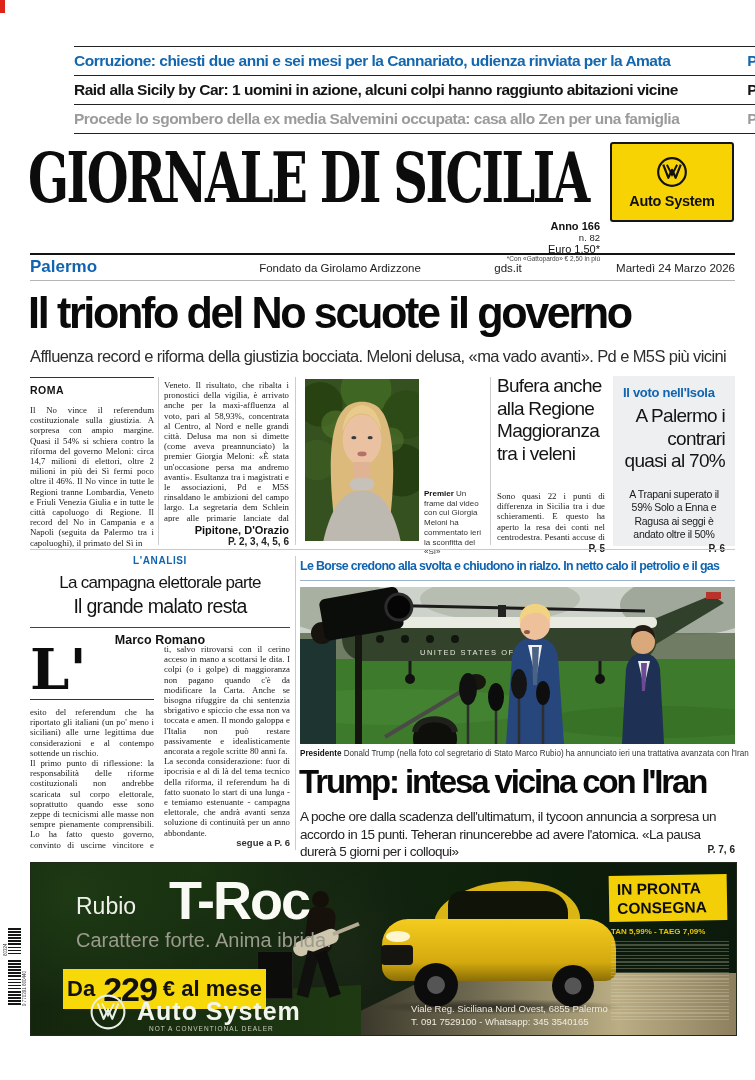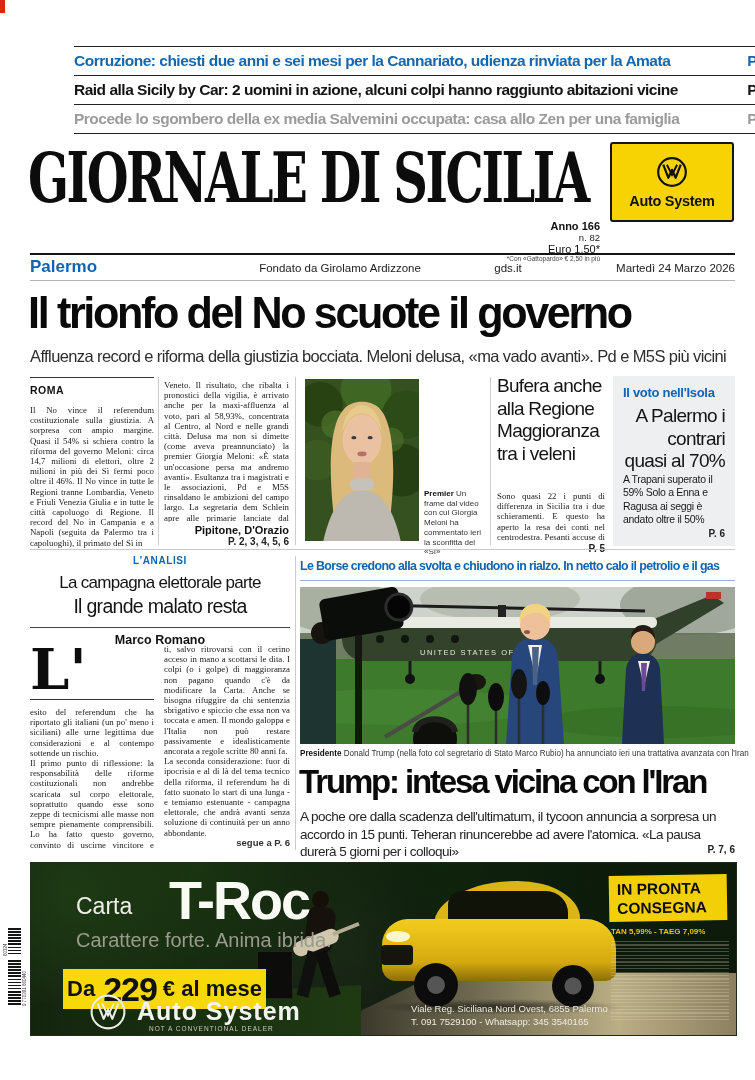--- a/index.html
+++ b/index.html
@@ -46,21 +46,21 @@
   <div class="abs barcode" style="left:8px;top:960px;width:13px;height:46px;"></div>
   <div class="abs" style="left:22px;top:1006px;transform:rotate(-90deg);transform-origin:top left;font-size:4.5px;color:#333;white-space:nowrap;">9 770391 660440</div>
   <div class="abs" style="left:3px;top:956px;transform:rotate(-90deg);transform-origin:top left;font-size:4.5px;color:#333;white-space:nowrap;">60324</div>
 
   <div class="abs" style="left:30px;top:46px;width:705px;border-bottom:1.5px solid #222;margin-left:44px;">
     <div class="toprow blue">
       <span>Corruzione: chiesti due anni e sei mesi per la Cannariato, udienza rinviata per la Amata</span>
       <span>P. 12</span>
     </div>
     <div class="toprow black">
-      <span>Raid alla Sicily by Car: 2 uomini in azione, alcuni colpi hanno raggiunto abitazioni vicine</span>
+      <span>Raid alla Sicily by Car: 1 uomini in azione, alcuni colpi hanno raggiunto abitazioni vicine</span>
       <span>P. 18</span>
     </div>
     <div class="toprow gray">
       <span>Procede lo sgombero della ex media Salvemini occupata: casa allo Zen per una famiglia</span>
       <span>P. 15</span>
     </div>
   </div>
 
   <div class="abs masthead-title" style="left:28px;top:142px;">GIORNALE DI SICILIA</div>
   <div class="abs sponsor-box">
@@ -132,21 +132,21 @@
 
   <div class="abs" style="left:497px;top:375px;width:108px;">
     <div class="light-head">Bufera anche alla Regione Maggioranza tra i veleni</div>
     <div class="colbody" style="margin-top:26px;height:52px;">Sono quasi 22 i punti di differenza in Sicilia tra i due schieramenti. E questo ha aperto la resa dei conti nel centrodestra. Pesanti accuse di FdI: lasciati soli.</div>
     <div class="pageref">P. 5</div>
   </div>
 
   <div class="abs graybox" style="left:613px;top:376px;width:122px;height:170px;padding:9px 10px;box-sizing:border-box;">
     <div class="kicker-blue" style="font-size:13px;letter-spacing:-0.3px;">Il voto nell'Isola</div>
     <div class="light-head" style="margin-top:5px;text-align:right;">A Palermo i contrari quasi al 70%</div>
-    <div style="font-size:10.5px;line-height:13.5px;letter-spacing:-0.3px;color:#1a1a1a;">A Trapani superato il 59% Solo a Enna e Ragusa ai seggi è andato oltre il 50%</div>
+    <div style="margin-top:15px;font-size:10.5px;line-height:13.5px;letter-spacing:-0.3px;color:#1a1a1a;text-align:center;">A Trapani superato il 59% Solo a Enna e Ragusa ai seggi è andato oltre il 50%</div>
     <div class="pageref" style="margin-top:1px;">P. 6</div>
   </div>
 
   <div class="abs hairline" style="left:30px;top:549px;width:705px;"></div>
   <div class="abs vline" style="left:295px;top:556px;height:294px;"></div>
 
   <div class="abs" style="left:30px;top:555px;width:260px;">
     <div class="kicker-blue" style="text-align:center;font-size:10px;letter-spacing:0.6px;">L'ANALISI</div>
     <div style="text-align:center;margin-top:6px;">
       <div class="light-head" style="font-size:17px;">La campagna elettorale parte</div>
@@ -259,21 +259,21 @@
       <div class="abs" style="left:58px;top:10px;width:146px;height:46px;background:#d9b616;border-radius:60% 45% 0 0 / 100% 85% 0 0;"></div>
       <div class="abs" style="left:72px;top:20px;width:120px;height:32px;background:#101408;border-radius:14px 22px 0 0;"></div>
       <div class="abs" style="left:6px;top:48px;width:234px;height:62px;background:linear-gradient(180deg,#f4cc1e 0%,#d3a90f 70%,#8a6e08 100%);border-radius:26px 30px 10px 14px;"></div>
       <div class="abs" style="left:10px;top:60px;width:24px;height:11px;background:#fdf6cf;border-radius:50%;"></div>
       <div class="abs" style="left:5px;top:74px;width:32px;height:20px;background:#15140e;border-radius:4px;"></div>
       <div class="abs" style="left:0;top:128px;width:250px;height:16px;background:radial-gradient(ellipse,rgba(0,0,0,.65),rgba(0,0,0,0) 70%);"></div>
       <div class="abs" style="left:38px;top:92px;width:44px;height:44px;border-radius:50%;background:radial-gradient(#555 0 27%,#0c0c0c 30% 100%);"></div>
       <div class="abs" style="left:176px;top:94px;width:42px;height:42px;border-radius:50%;background:radial-gradient(#555 0 27%,#0c0c0c 30% 100%);"></div>
     </div>
 
-    <div class="abs" style="left:45px;top:30px;font-size:23px;color:#f0f0ea;">Carta</div>
+    <div class="abs" style="left:45px;top:30px;font-size:23px;color:#f0f0ea;">Rubio</div>
     <div class="abs" style="left:138px;top:6px;font-size:54px;font-weight:800;letter-spacing:-2px;color:#fafaf5;">T-Roc</div>
     <div class="abs" style="left:45px;top:66px;font-size:20px;color:#9b9b8d;">Carattere forte. Anima ibrida.</div>
     <div class="abs" style="left:32px;top:106px;height:40px;background:#f7d808;color:#111;display:flex;align-items:center;padding:0 4px;">
       <span style="font-size:22px;font-weight:bold;margin-right:8px;">Da</span>
       <span style="font-size:34px;font-weight:800;letter-spacing:-1px;margin-right:6px;">229</span>
       <span style="font-size:22px;font-weight:bold;">€ al mese</span>
     </div>
     <span class="abs" style="left:58px;top:130px;color:#e8efe6;">
       <svg viewBox="0 0 44 44" width="38" height="38">
           <circle cx="22" cy="22" r="19" fill="none" stroke="currentColor" stroke-width="2.4"></circle>

